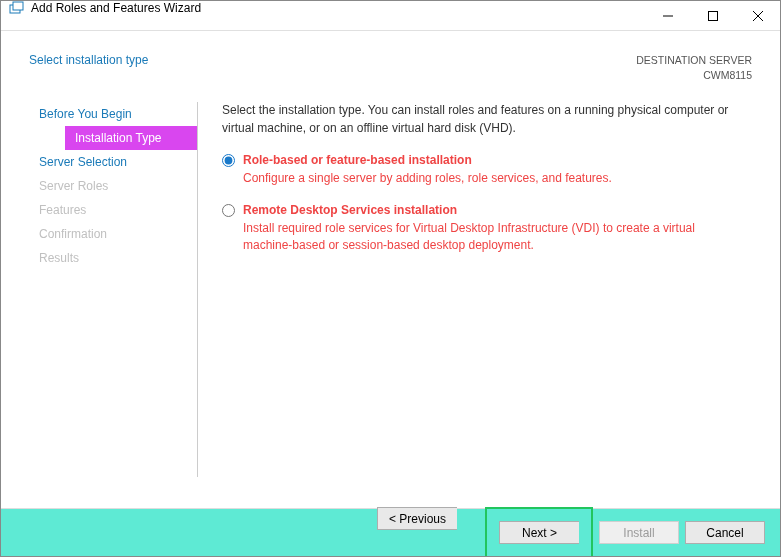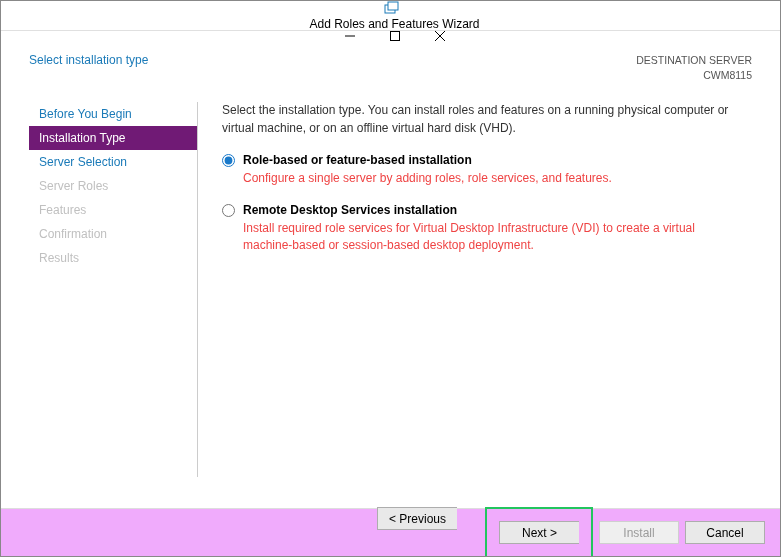--- a/index.html
+++ b/index.html
@@ -1,37 +1,37 @@
 <!DOCTYPE html>
 <html><head>
 <meta charset="utf-8">
 <style>
 * { box-sizing: border-box; margin: 0; padding: 0; }
 body { font-family: "Segoe UI", Tahoma, sans-serif; font-size: 12px; background: #fff; width: 781px; height: 557px; overflow: hidden; border: 1px solid #888; position: relative; }
-.titlebar { height: 30px; display: flex; align-items: center; padding: 0 0 0 8px; border-bottom: 1px solid #e0e0e0; flex-direction: column; }
+.titlebar { height: 30px; display: flex; align-items: flex-start; padding: 0 0 0 8px; border-bottom: 1px solid #e0e0e0; }
 .titlebar-icon { width: 16px; height: 16px; margin-right: 6px; display: inline-flex; }
 .titlebar-title { flex: 1; font-size: 12px; color: #000; }
 .window-controls { display: flex; height: 100%; }
 .win-btn { width: 45px; height: 100%; display: flex; align-items: center; justify-content: center; font-size: 13px; color: #000; cursor: default; }
 .header-area { padding: 22px 28px 10px 28px; display: flex; justify-content: space-between; align-items: flex-start; }
 .page-heading { font-size: 12px; font-weight: 400; color: #1a7ab8; }
 .dest-block { text-align: right; font-size: 10.5px; color: #555; line-height: 1.4; }
 .content { display: flex; padding: 0 16px 0 28px; }
 .sidebar { width: 168px; padding-top: 10px; }
 .sidebar-item { padding: 5px 0 5px 10px; font-size: 12px; color: #1a7ab8; cursor: default; }
-.sidebar-item.selected { background: #701a75; color: #fff; }
+.sidebar-item.selected { background: #d946ef; color: #fff; margin-left: 36px; }
 .sidebar-item.disabled { color: #c0c0c0; }
 .vline { width: 1px; background: #ccc; margin: 10px 0 0 0; height: 375px; }
 .main { flex: 1; padding: 10px 30px 0 24px; font-size: 12px; color: #333; }
 .intro { line-height: 1.45; margin-bottom: 16px; }
 .option { display: flex; align-items: flex-start; margin-bottom: 16px; }
 .radio-wrap { margin-right: 8px; margin-top: 1px; }
-.option-title { font-weight: 700; color: #000000; margin-bottom: 3px; }
+.option-title { font-weight: 700; color: #ef4444; margin-bottom: 3px; }
 .option-desc { color: #ef4444; line-height: 1.4; }
-.footer { position: absolute; bottom: 0; left: 0; right: 0; height: 48px; border-top: 1px solid #ddd; background: #f0abfc; display: flex; align-items: center; justify-content: flex-end; padding: 0 15px; gap: 6px; }
+.footer { position: absolute; bottom: 0; left: 0; right: 0; height: 48px; border-top: 1px solid #ddd; background: #5eead4; display: flex; align-items: center; justify-content: flex-end; padding: 0 15px; gap: 6px; }
 .btn { min-width: 80px; height: 23px; font-size: 12px; border: 1px solid #adadad; background: #e9e9e9; color: #000; cursor: default; }
 .btn[disabled] { color: #9b9b9b; background: #efefef; border-color:#cfcfcf; }
 .highlight-next { border: 2px solid #22c55e; padding: 12px; display: inline-flex; margin-left: 28px; }
 .btn-group { display: flex; }
 .btn-group .btn:first-child { border-right: none; }
 input[type="radio"] { accent-color: #1979ca; width:13px; height:13px; }
 </style>
 </head>
 <body>
 

